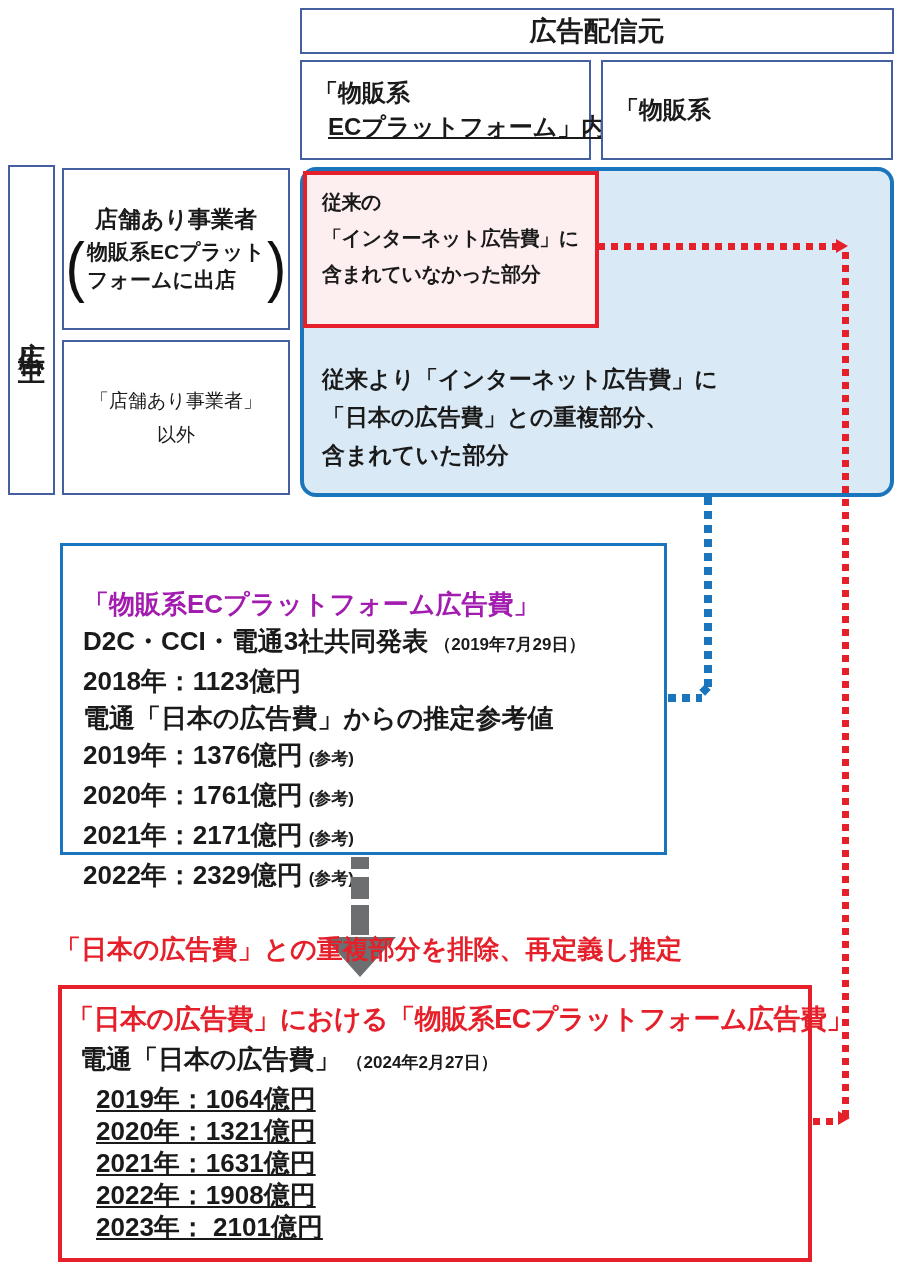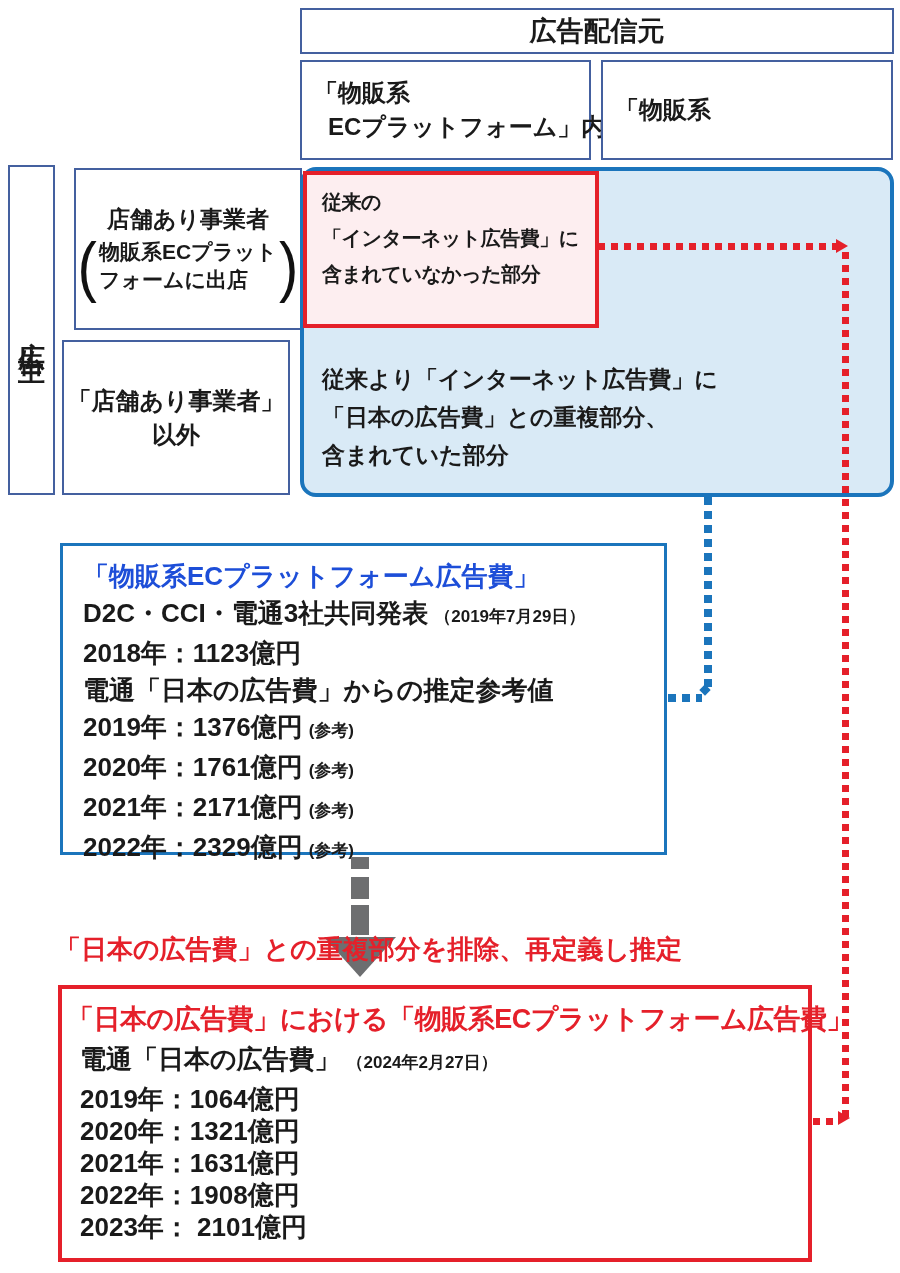--- a/index.html
+++ b/index.html
@@ -8,65 +8,65 @@
   .abs{position:absolute;box-sizing:border-box;}
   .navybox{border:2px solid #44609f;background:#fff;}
   .bold{font-weight:bold;}
   .center{display:flex;align-items:center;justify-content:center;text-align:center;}
   .nowrap{white-space:nowrap;}
 
   
   .hdr-title{left:300px;top:8px;width:594px;height:46px;font-size:27px;}
   .col-box{top:60px;height:100px;display:flex;flex-direction:column;justify-content:center;
            padding-left:12px;font-size:24px;font-weight:bold;line-height:34px;}
-  .col-box .l2{margin-left:14px;}
+  .col-box .l2{margin-left:14px;text-decoration:underline;}
   .col-inside{left:300px;width:291px;}
   .col-outside{left:601px;width:292px;}
 
   
   .adv-label{left:8px;top:165px;width:47px;height:330px;font-size:27px;font-weight:bold;
              display:flex;align-items:center;justify-content:center;
              writing-mode:vertical-rl;text-orientation:upright;letter-spacing:7px;}
-  .row1{left:74px;top:168px;width:228px;height:162px;flex-direction:column;font-weight:bold;}
+  .row1{left:62px;top:168px;width:228px;height:162px;flex-direction:column;font-weight:bold;}
   .row1-title{font-size:23px;margin-bottom:2px;}
   .paren-wrap{display:flex;align-items:center;}
   .paren{font-size:58px;font-weight:400;line-height:58px;transform:scaleY(1.15);color:#111;}
   .paren-lines{font-size:21px;line-height:28px;text-align:left;margin:0 2px;}
-  .row2{left:62px;top:340px;width:228px;height:155px;font-size:24px;font-weight:bold;line-height:34px;}
+  .row2{left:62px;top:340px;width:228px;height:155px;font-size:19px;font-weight:normal;line-height:34px;}
 
   
   .blue-region{left:300px;top:167px;width:594px;height:330px;background:#d9eaf6;
                border:4px solid #1b75bc;border-radius:16px;}
   .pink-box{left:303px;top:171px;width:296px;height:157px;background:#fdeef0;
             border:4px solid #e5202a;border-radius:0;padding:9px 0 0 15px;
             font-size:20px;font-weight:bold;line-height:36px;letter-spacing:-0.5px;z-index:3;}
   .overlap-note{left:322px;top:360px;width:560px;font-size:23px;font-weight:bold;line-height:38px;}
 
   
   .ec-box{left:60px;top:543px;width:607px;height:312px;background:#fff;border:3px solid #1b75bc;
           padding:12px 0 0 20px;font-size:26px;font-weight:bold;line-height:37px;}
-  .ec-title{color:#1d4ed8;}
+  .ec-title{color:#a21caf;margin-top:28px;}
   .small{font-size:17px;font-weight:bold;margin-left:6px;}
 
   
   .garrow{left:324px;top:857px;width:72px;height:120px;z-index:1;}
   .gdash{position:absolute;left:27px;width:18px;background:#6d6e70;}
   .gd1{top:0;height:12px;} .gd2{top:20px;height:22px;} .gd3{top:48px;height:30px;}
   .ghead{position:absolute;top:80px;left:0;width:0;height:0;
          border-left:36px solid transparent;border-right:36px solid transparent;
          border-top:40px solid #6d6e70;}
 
   .transform-note{left:55px;top:932px;font-size:26px;font-weight:bold;color:#e5202a;z-index:2;}
 
   
   .red-box{left:58px;top:985px;width:754px;height:277px;background:#fff;border:4px solid #e5202a;
            padding:10px 0 0 0;font-size:26px;font-weight:bold;}
   .red-title{color:#e5202a;font-size:27px;letter-spacing:-0.5px;padding-left:5px;line-height:40px;}
   .red-src{padding-left:18px;line-height:40px;}
-  .red-val{padding-left:18px;line-height:32px;}
+  .red-val{padding-left:34px;line-height:32px;text-decoration:underline;}
 
   
   .dot-h-red{height:7px;background:repeating-linear-gradient(to right,#e5202a 0 7px,transparent 7px 13px);}
   .dot-v-red{width:7px;background:repeating-linear-gradient(to bottom,#e5202a 0 7px,transparent 7px 13px);}
   .dot-h-blue{height:8px;background:repeating-linear-gradient(to right,#1b75bc 0 8px,transparent 8px 14px);}
   .dot-v-blue{width:8px;background:repeating-linear-gradient(to bottom,#1b75bc 0 8px,transparent 8px 14px);}
   .arr-right{width:0;height:0;border-top:7px solid transparent;border-bottom:7px solid transparent;}
   .arr-red{border-left:12px solid #e5202a;}
   .corner-blue{width:8px;height:8px;background:#1b75bc;transform:rotate(45deg);}
 </style>

